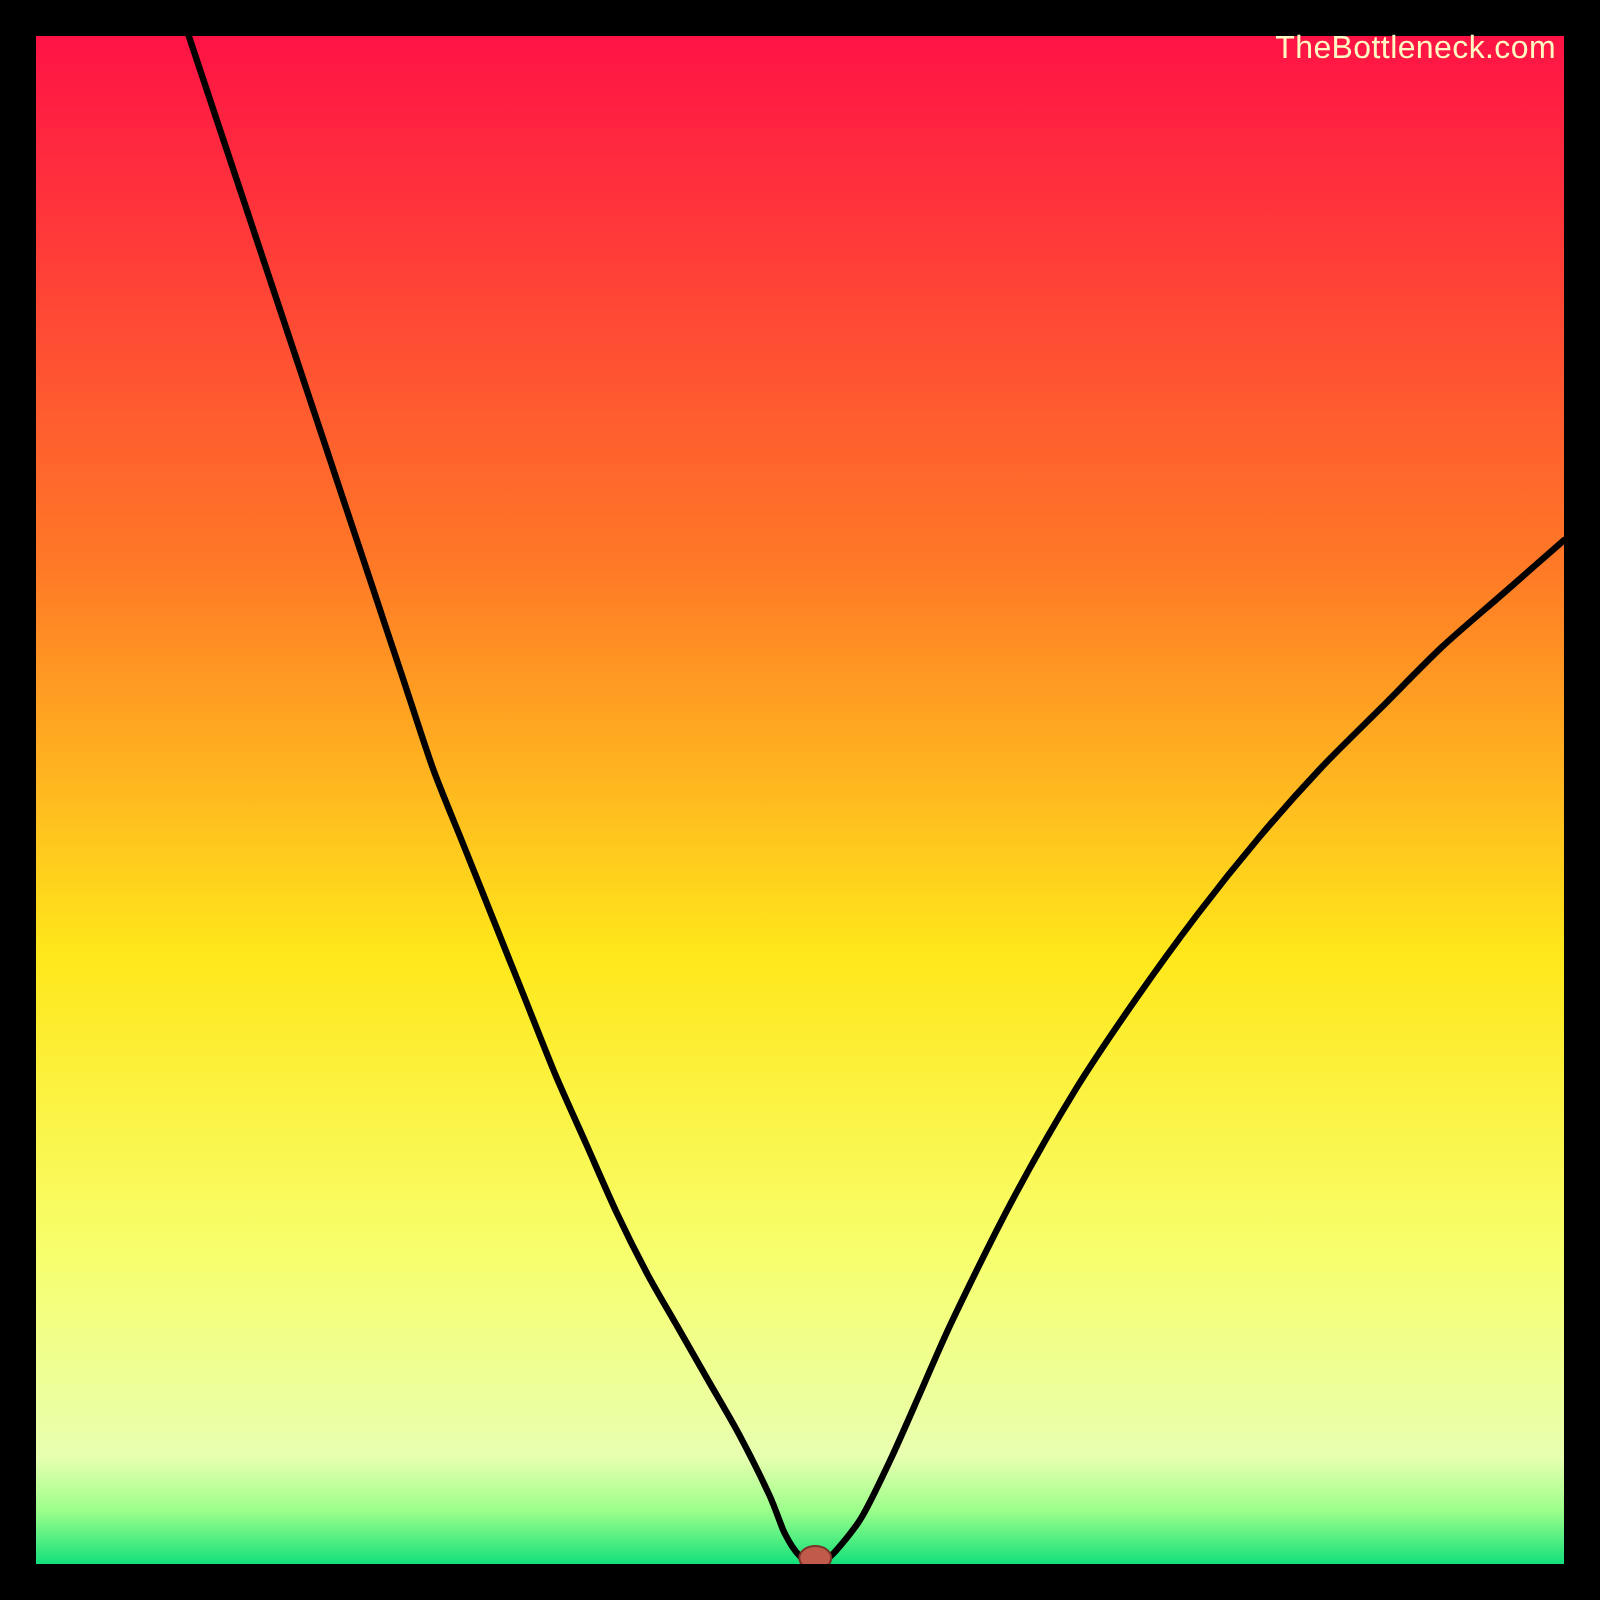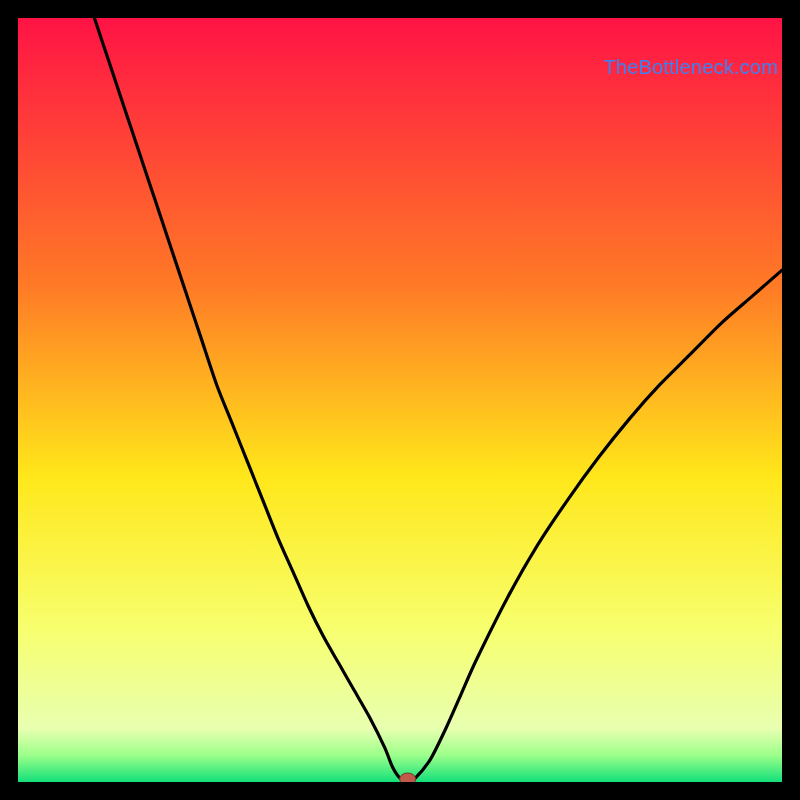--- a/index.html
+++ b/index.html
@@ -23,27 +23,26 @@
     left: 0;
     top: 0;
     width: 764px;
     height: 764px;
   }
   .watermark {
     position: absolute;
     top: -2px;
     right: 4px;
     font-family: Arial, Helvetica, sans-serif;
-    font-size: 20px;
+    font-size: 16px;
     font-weight: 500;
-    color: #3b82f6;
+    color: #fef9c3;
     letter-spacing: 0.2px;
     z-index: 5;
     user-select: none;
-    margin-top: 40px;
   }
   svg {
     display: block;
   }
 </style>
 </head>
 <body>
 
 <div class="frame">
   <div class="watermark">TheBottleneck.com</div>

